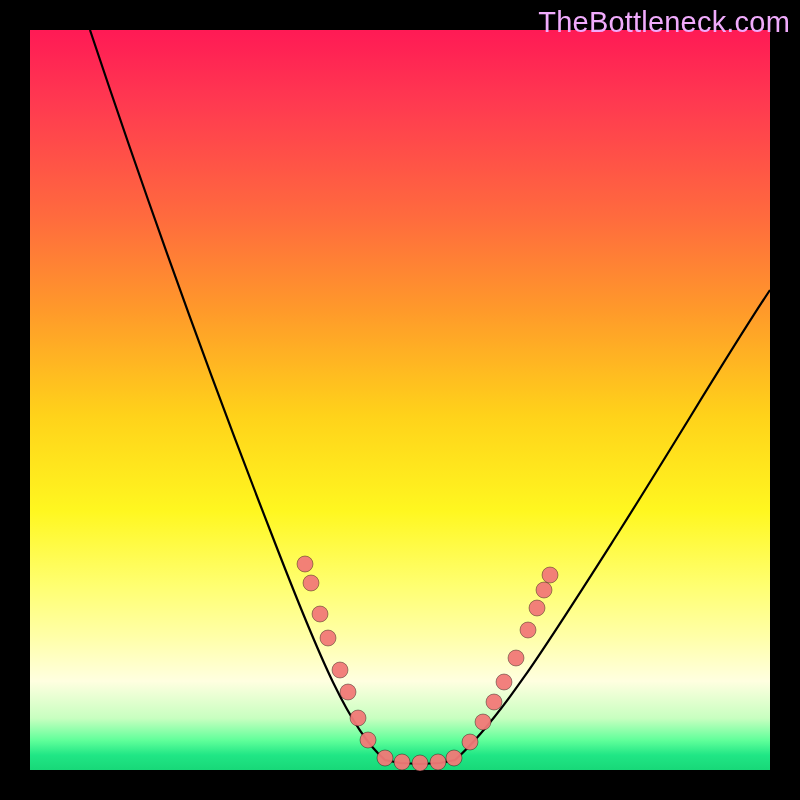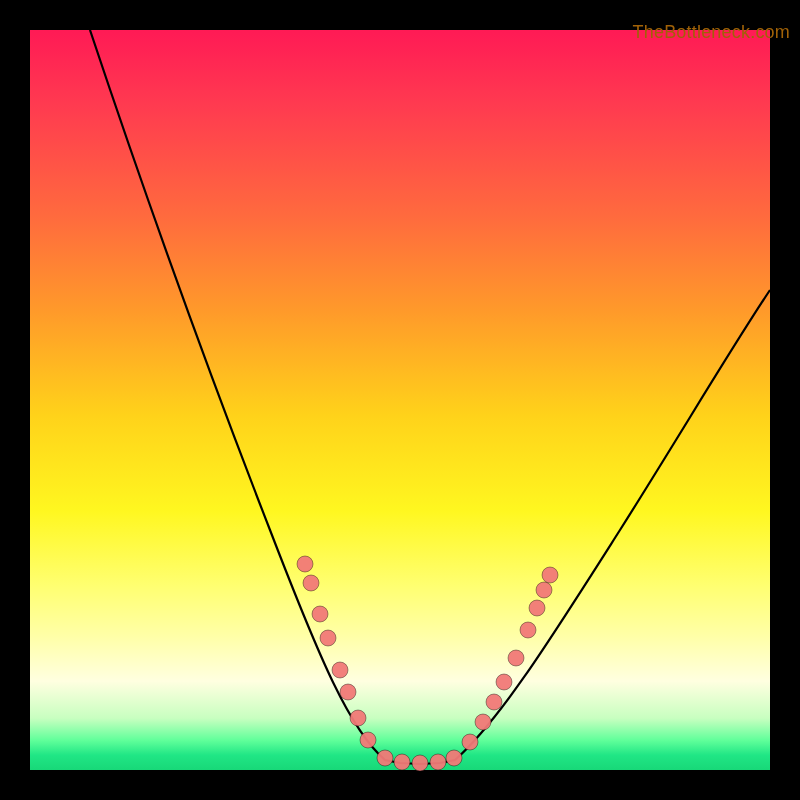--- a/index.html
+++ b/index.html
@@ -30,25 +30,24 @@
       #c8ffc0 93%,
       #60ff9a 96%,
       #20e685 98%,
       #18d878 100%
     );
   }
   .attrib {
     position: absolute;
     top: 6px;
     right: 10px;
-    color: #a16207;
-    font-size: 18px;
+    color: #f0abfc;
+    font-size: 29px;
     font-weight: 500;
     letter-spacing: 0.2px;
-    margin-top: 16px;
   }
   svg.overlay {
     position: absolute;
     left: 0;
     top: 0;
     width: 740px;
     height: 740px;
     overflow: visible;
   }
   .curve {

